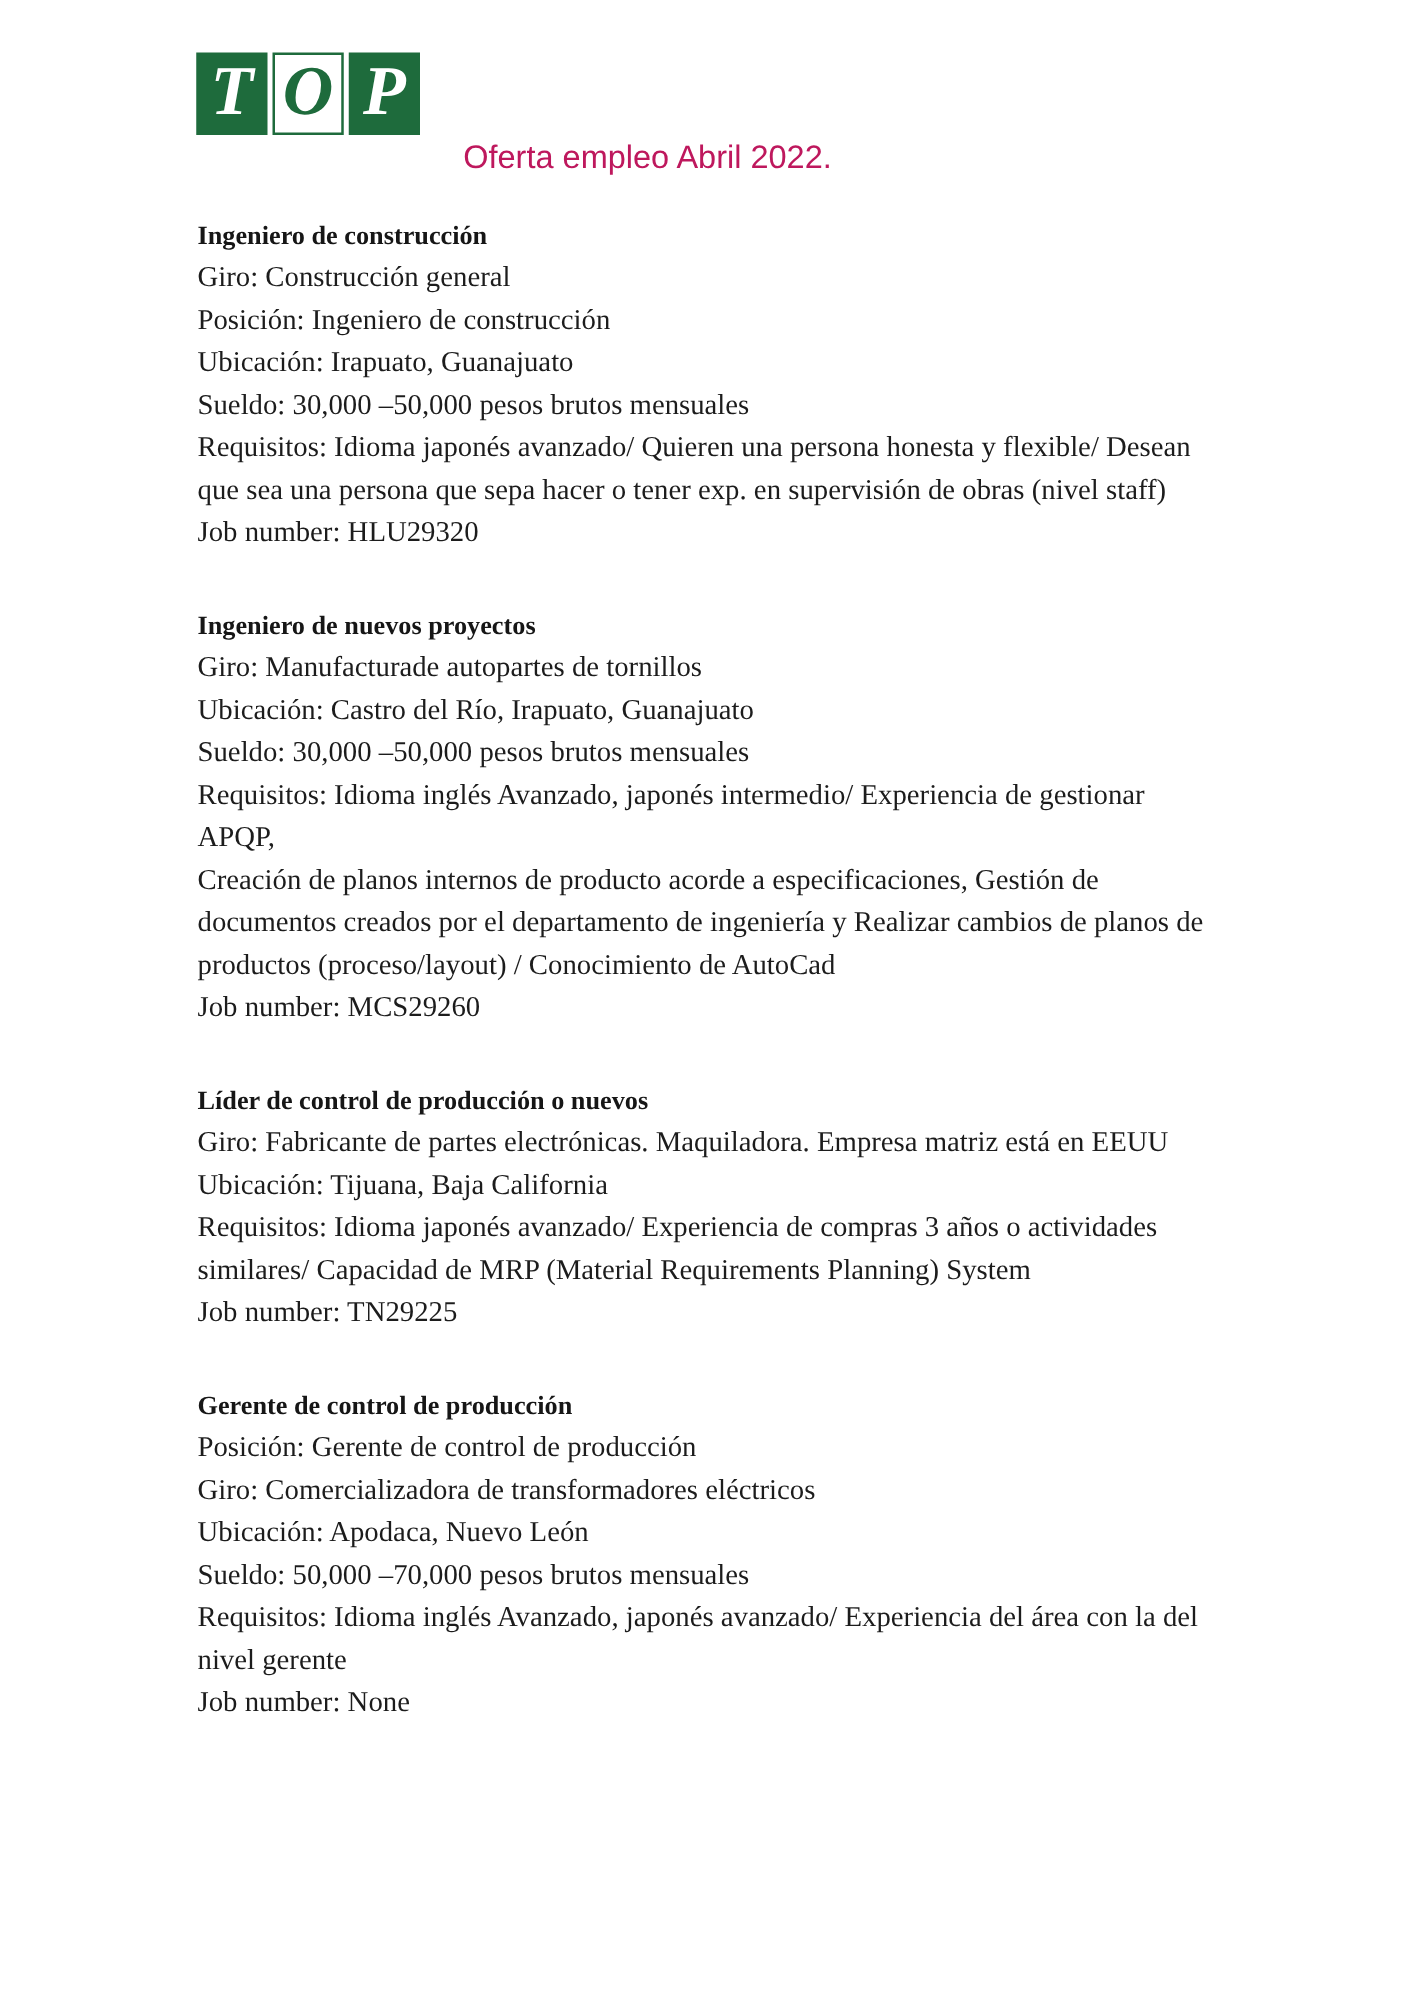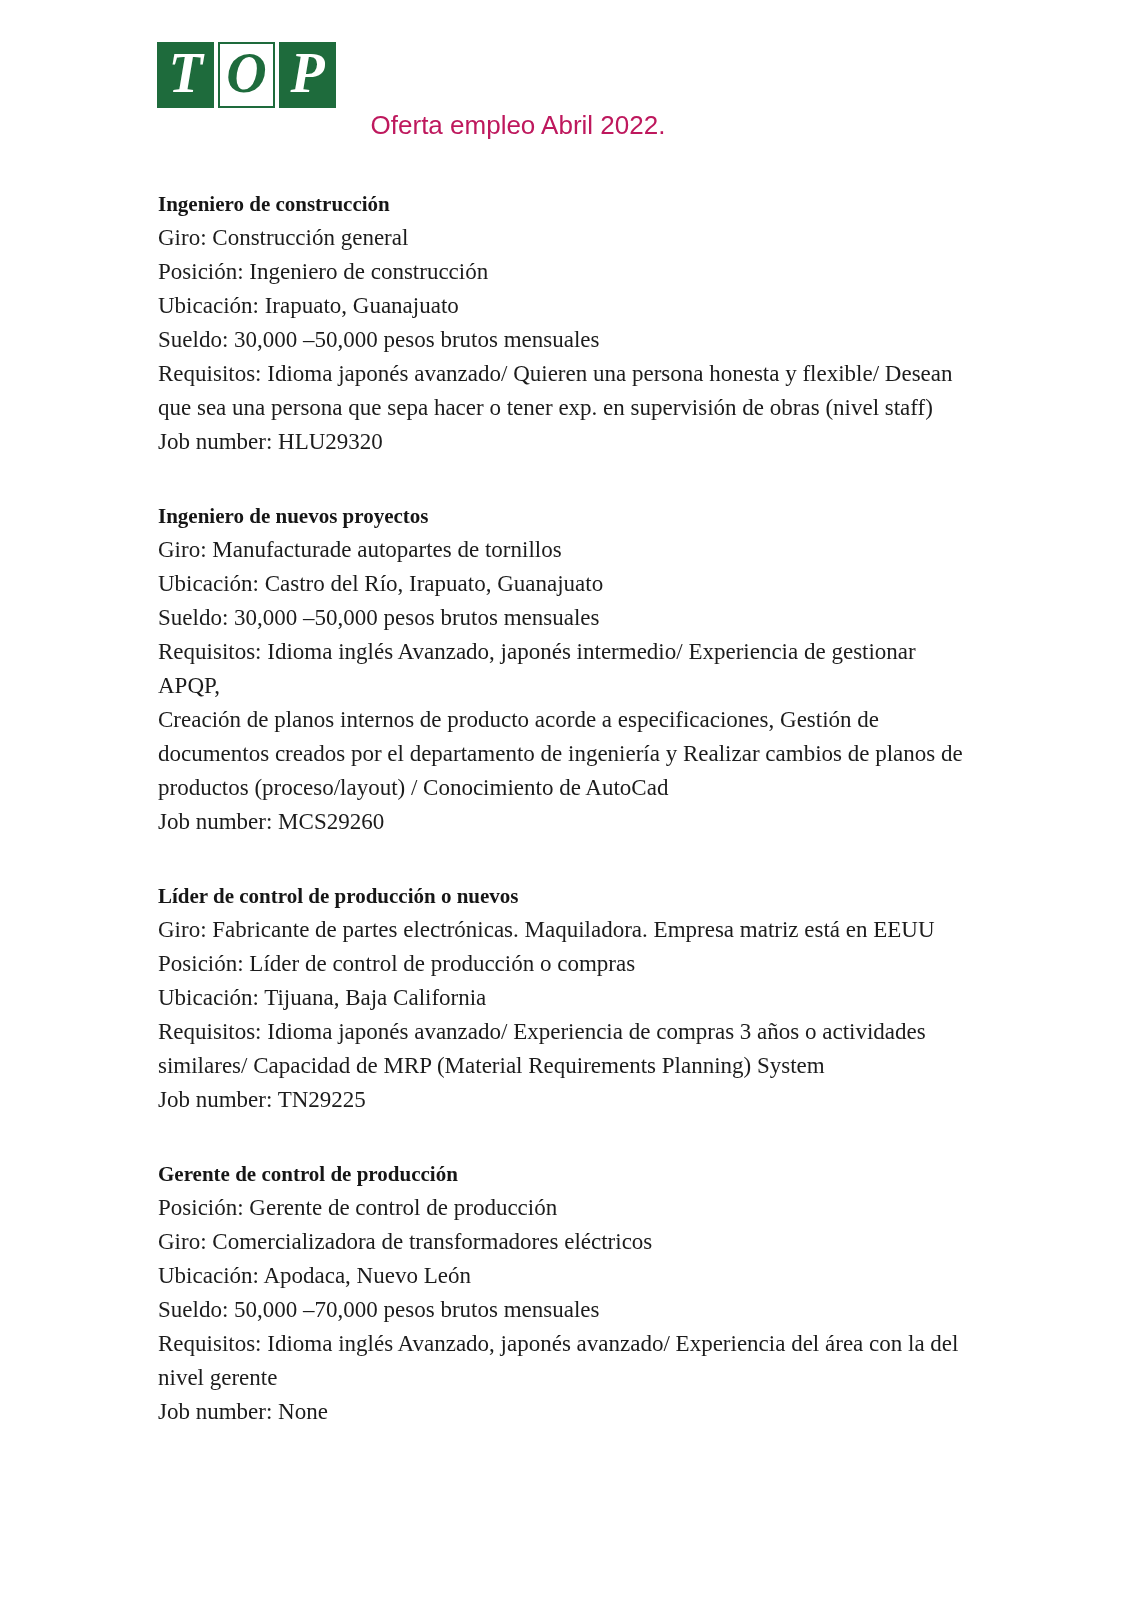--- a/index.html
+++ b/index.html
@@ -89,21 +89,21 @@
     text-align: center;
     font-family: "Liberation Sans", sans-serif;
     font-size: 26px;
     color: #be185d;
   }
 
   
   .content {
     position: absolute;
     left: 158px;
-    top: 187px;
+    top: 171px;
     width: 815px;
   }
   .job { margin-bottom: 40px; }
   .job h2 {
     font-size: 21px;
     font-weight: 700;
     line-height: 34px;
     color: #161616;
   }
   .job p {
@@ -148,21 +148,20 @@
       <p class="req">Requisitos: Idioma inglés Avanzado, japonés intermedio/ Experiencia de gestionar APQP,
 Creación de planos internos de producto acorde a especificaciones, Gestión de
 documentos creados por el departamento de ingeniería y Realizar cambios de planos de
 productos (proceso/layout) / Conocimiento de AutoCad</p>
       <p>Job number: MCS29260</p>
     </div>
 
     <div class="job">
       <h2>Líder de control de producción o nuevos</h2>
       <p>Giro: Fabricante de partes electrónicas. Maquiladora. Empresa matriz está en EEUU</p>
-      <p>Posición: Líder de control de producción o compras</p>
       <p>Ubicación: Tijuana, Baja California</p>
       <p class="req">Requisitos: Idioma japonés avanzado/ Experiencia de compras 3 años o actividades
 similares/ Capacidad de MRP (Material Requirements Planning) System</p>
       <p>Job number: TN29225</p>
     </div>
 
     <div class="job">
       <h2>Gerente de control de producción</h2>
       <p>Posición: Gerente de control de producción</p>
       <p>Giro: Comercializadora de transformadores eléctricos</p>

